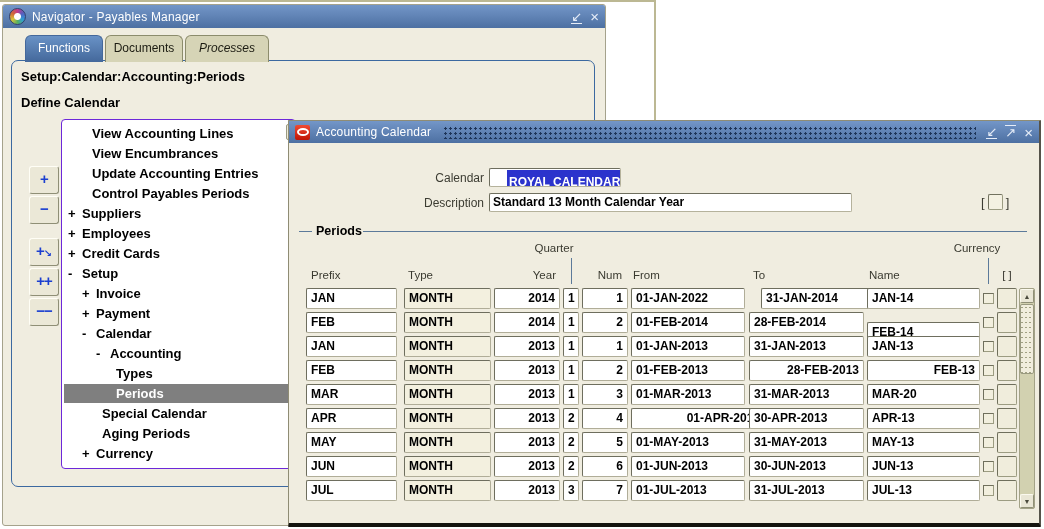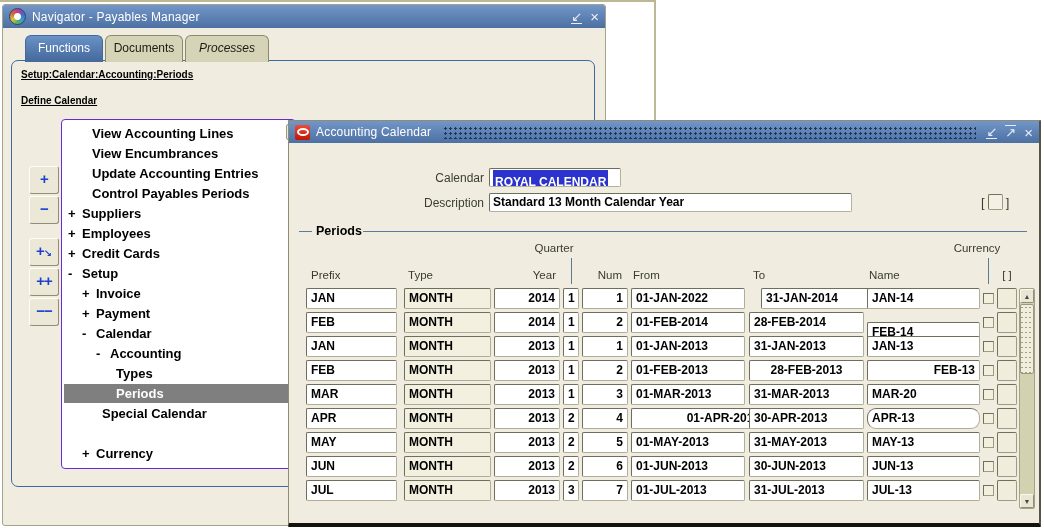--- a/index.html
+++ b/index.html
@@ -35,21 +35,21 @@
 
   
   .tab{position:absolute;top:30px;height:26px;line-height:24px;text-align:center;
      font-size:12px;border:1px solid #8c8c6c;border-bottom:none;
      border-radius:6px 6px 0 0;background:#d6d4b6;color:#1c1c12;z-index:3;}
   .tab.active{background:linear-gradient(#6992c6,#44689b);color:#fff;border-color:#44689b;}
 
   .tab-frame{position:absolute;left:8px;top:55px;width:582px;height:425px;
      border:1px solid #3c69a0;border-radius:7px;z-index:2;}
 
-  .bold-line{position:absolute;font-size:10px;font-weight:bold;color:#000;white-space:nowrap;text-decoration:underline;}
+  .bold-line{position:absolute;font-size:13px;font-weight:bold;color:#000;white-space:nowrap;}
 
   
   .tool-btn{position:absolute;left:26px;width:28px;height:26px;border-radius:3px;
      background:#ebe8d7;border:1px solid;border-color:#fffef6 #8f8f76 #8f8f76 #fffef6;
      color:#1b3fd0;font-weight:bold;font-size:15px;line-height:23px;text-align:center;
      letter-spacing:-1px;cursor:default;}
   .tool-btn .mini{font-size:10px;vertical-align:-1px;letter-spacing:0;}
 
   
   #tree-panel{position:absolute;left:58px;top:114px;width:233px;height:348px;background:#fff;
@@ -70,21 +70,21 @@
   .oracle-ico i{display:block;width:8px;height:4px;border:2.5px solid #fff;border-radius:50%;}
   .tb-pattern{flex:1;height:13px;margin:0 10px 0 12px;
      background-image:radial-gradient(circle,rgba(23,44,78,.9) 1px,rgba(0,0,0,0) 1.4px);
      background-size:5px 5px;}
 
   .flabel{position:absolute;font-size:12px;color:#3c3c32;text-align:right;white-space:nowrap;}
   .field{position:absolute;background:#fff;box-sizing:border-box;height:19px;
      border:1px solid #b5b29c;border-top-color:#6e6e5e;border-left-color:#6e6e5e;border-radius:2px;
      font-size:12px;font-weight:bold;color:#000;line-height:17px;padding:0 3px;white-space:nowrap;overflow:hidden;}
   .hl{background:#2b33cc;color:#fff;display:inline-block;height:15px;line-height:15px;
-     padding:5px 2px;margin-top:1px;}
+     padding:5px 2px;margin-top:1px;margin-left:14px;}
 
   .flexgroup{position:absolute;display:flex;align-items:center;gap:3px;font-size:13px;color:#3c3c32;}
   .flexbox{width:15px;height:16px;background:#f4f1e2;border:1px solid #9c9c82;
      border-top-color:#72725f;border-left-color:#72725f;border-radius:2px;box-sizing:border-box;}
 
   .frame-dash{position:absolute;border-top:1.5px solid #5c7a9a;}
   .frame-label{position:absolute;font-size:12.5px;font-weight:bold;color:#000;}
   .colhead{position:absolute;font-size:11.5px;color:#3a3a30;white-space:nowrap;}
   .tickline{position:absolute;width:0;border-left:1.5px solid #5c7a9a;}
 
@@ -191,20 +191,23 @@
       <div class="tree-item" style="top: 244px;">
         <span class="lbl" style="left:54px">Types</span>
       </div>
       <div class="tree-item sel" style="top: 264px;">
         <span class="bar"></span>
         <span class="lbl" style="left:54px">Periods</span>
       </div>
       <div class="tree-item" style="top: 284px;">
         <span class="lbl" style="left:40px">Special Calendar</span>
       </div>
+      <div class="tree-item" style="top: 304px;">
+        <span class="lbl" style="left:40px">Aging Periods</span>
+      </div>
       <div class="tree-item" style="top: 324px;">
         <span class="sign" style="left:20px">+</span>
         <span class="lbl" style="left:34px">Currency</span>
       </div>
       <div class="tree-item" style="top: 344px;">
         <span class="lbl" style="left:40px">T</span>
       </div>
     </div>
   <div class="tree-nub">▲</div>
 </div>
@@ -292,21 +295,21 @@
         <div class="cb" style="left: 694px; top: 220px;"></div>
         <div class="rowflex" style="left: 708px; top: 215px;"></div>
       </div>
       <div>
         <div class="cell" style="left: 17px; top: 239px; width: 91px; text-align: left;">FEB</div>
         <div class="cell cell-type" style="left: 115px; top: 239px; width: 87px; text-align: left;">MONTH</div>
         <div class="cell" style="left: 205px; top: 239px; width: 66px; text-align: right;">2013</div>
         <div class="cell" style="left: 274px; top: 239px; width: 16px; text-align: center;">1</div>
         <div class="cell" style="left: 293px; top: 239px; width: 46px; text-align: right;">2</div>
         <div class="cell" style="left: 342px; top: 239px; width: 114px; text-align: left;">01-FEB-2013</div>
-        <div class="cell" style="left: 460px; top: 239px; width: 115px; text-align: center;">28-FEB-2013</div>
+        <div class="cell" style="left: 460px; top: 239px; width: 115px; text-align: right;">28-FEB-2013</div>
         <div class="cell" style="left: 578px; top: 239px; width: 113px; text-align: right;">FEB-13</div>
         <div class="cb" style="left: 694px; top: 244px;"></div>
         <div class="rowflex" style="left: 708px; top: 239px;"></div>
       </div>
       <div>
         <div class="cell" style="left: 17px; top: 263px; width: 91px; text-align: left;">MAR</div>
         <div class="cell cell-type" style="left: 115px; top: 263px; width: 87px; text-align: left;">MONTH</div>
         <div class="cell" style="left: 205px; top: 263px; width: 66px; text-align: right;">2013</div>
         <div class="cell" style="left: 274px; top: 263px; width: 16px; text-align: center;">1</div>
         <div class="cell" style="left: 293px; top: 263px; width: 46px; text-align: right;">3</div>
@@ -317,21 +320,21 @@
         <div class="rowflex" style="left: 708px; top: 263px;"></div>
       </div>
       <div>
         <div class="cell" style="left: 17px; top: 287px; width: 91px; text-align: left;">APR</div>
         <div class="cell cell-type" style="left: 115px; top: 287px; width: 87px; text-align: left;">MONTH</div>
         <div class="cell" style="left: 205px; top: 287px; width: 66px; text-align: right;">2013</div>
         <div class="cell" style="left: 274px; top: 287px; width: 16px; text-align: center;">2</div>
         <div class="cell" style="left: 293px; top: 287px; width: 46px; text-align: right;">4</div>
         <div class="cell" style="left: 342px; top: 287px; width: 134px; text-align: right;">01-APR-2013</div>
         <div class="cell" style="left: 460px; top: 287px; width: 115px; text-align: left;">30-APR-2013</div>
-        <div class="cell" style="left: 578px; top: 287px; width: 113px; text-align: left; border-radius: 9px;">APR-13</div>
+        <div class="cell" style="left: 578px; top: 287px; width: 113px; text-align: left;">APR-13</div>
         <div class="cb" style="left: 694px; top: 292px;"></div>
         <div class="rowflex" style="left: 708px; top: 287px;"></div>
       </div>
       <div>
         <div class="cell" style="left: 17px; top: 311px; width: 91px; text-align: left;">MAY</div>
         <div class="cell cell-type" style="left: 115px; top: 311px; width: 87px; text-align: left;">MONTH</div>
         <div class="cell" style="left: 205px; top: 311px; width: 66px; text-align: right;">2013</div>
         <div class="cell" style="left: 274px; top: 311px; width: 16px; text-align: center;">2</div>
         <div class="cell" style="left: 293px; top: 311px; width: 46px; text-align: right;">5</div>
         <div class="cell" style="left: 342px; top: 311px; width: 114px; text-align: left;">01-MAY-2013</div>

